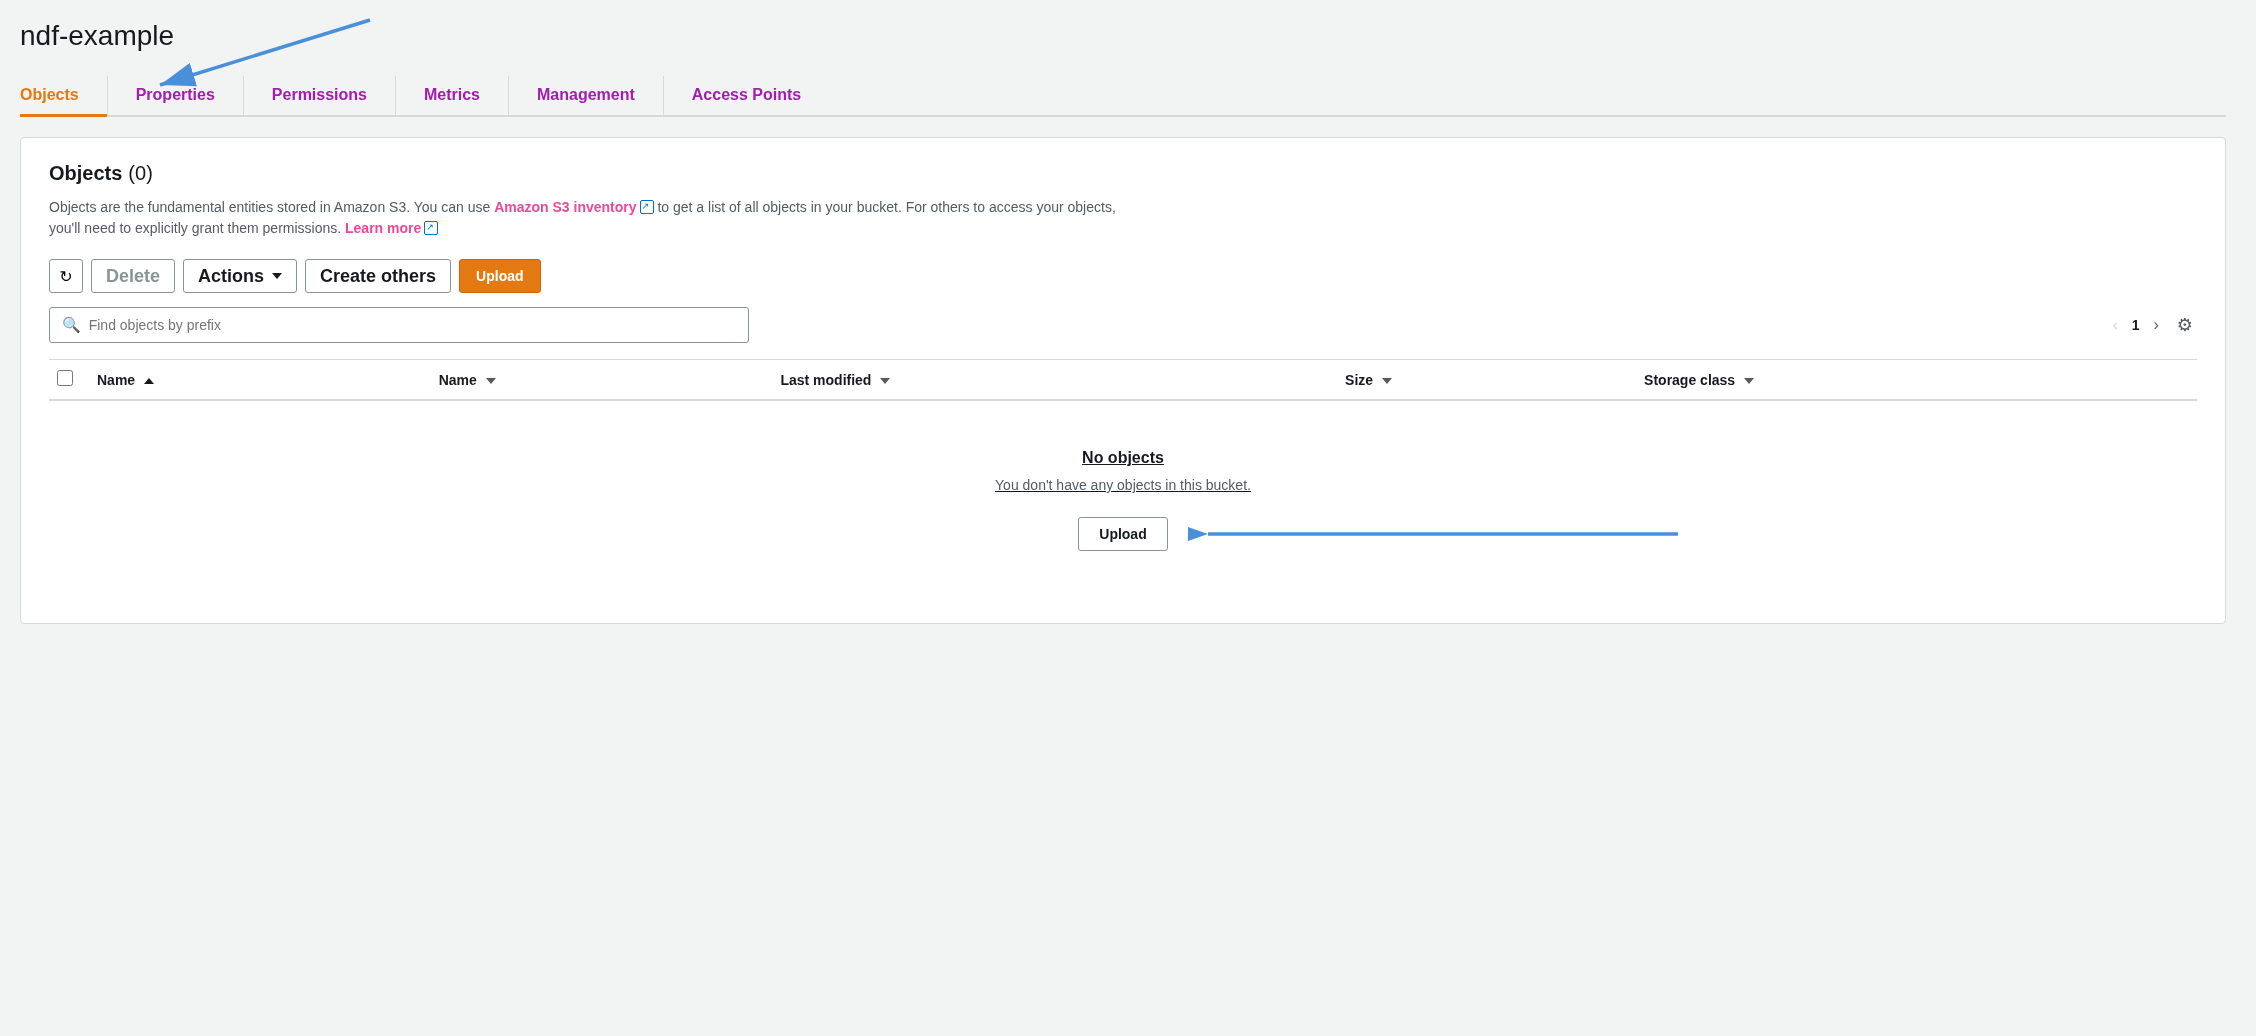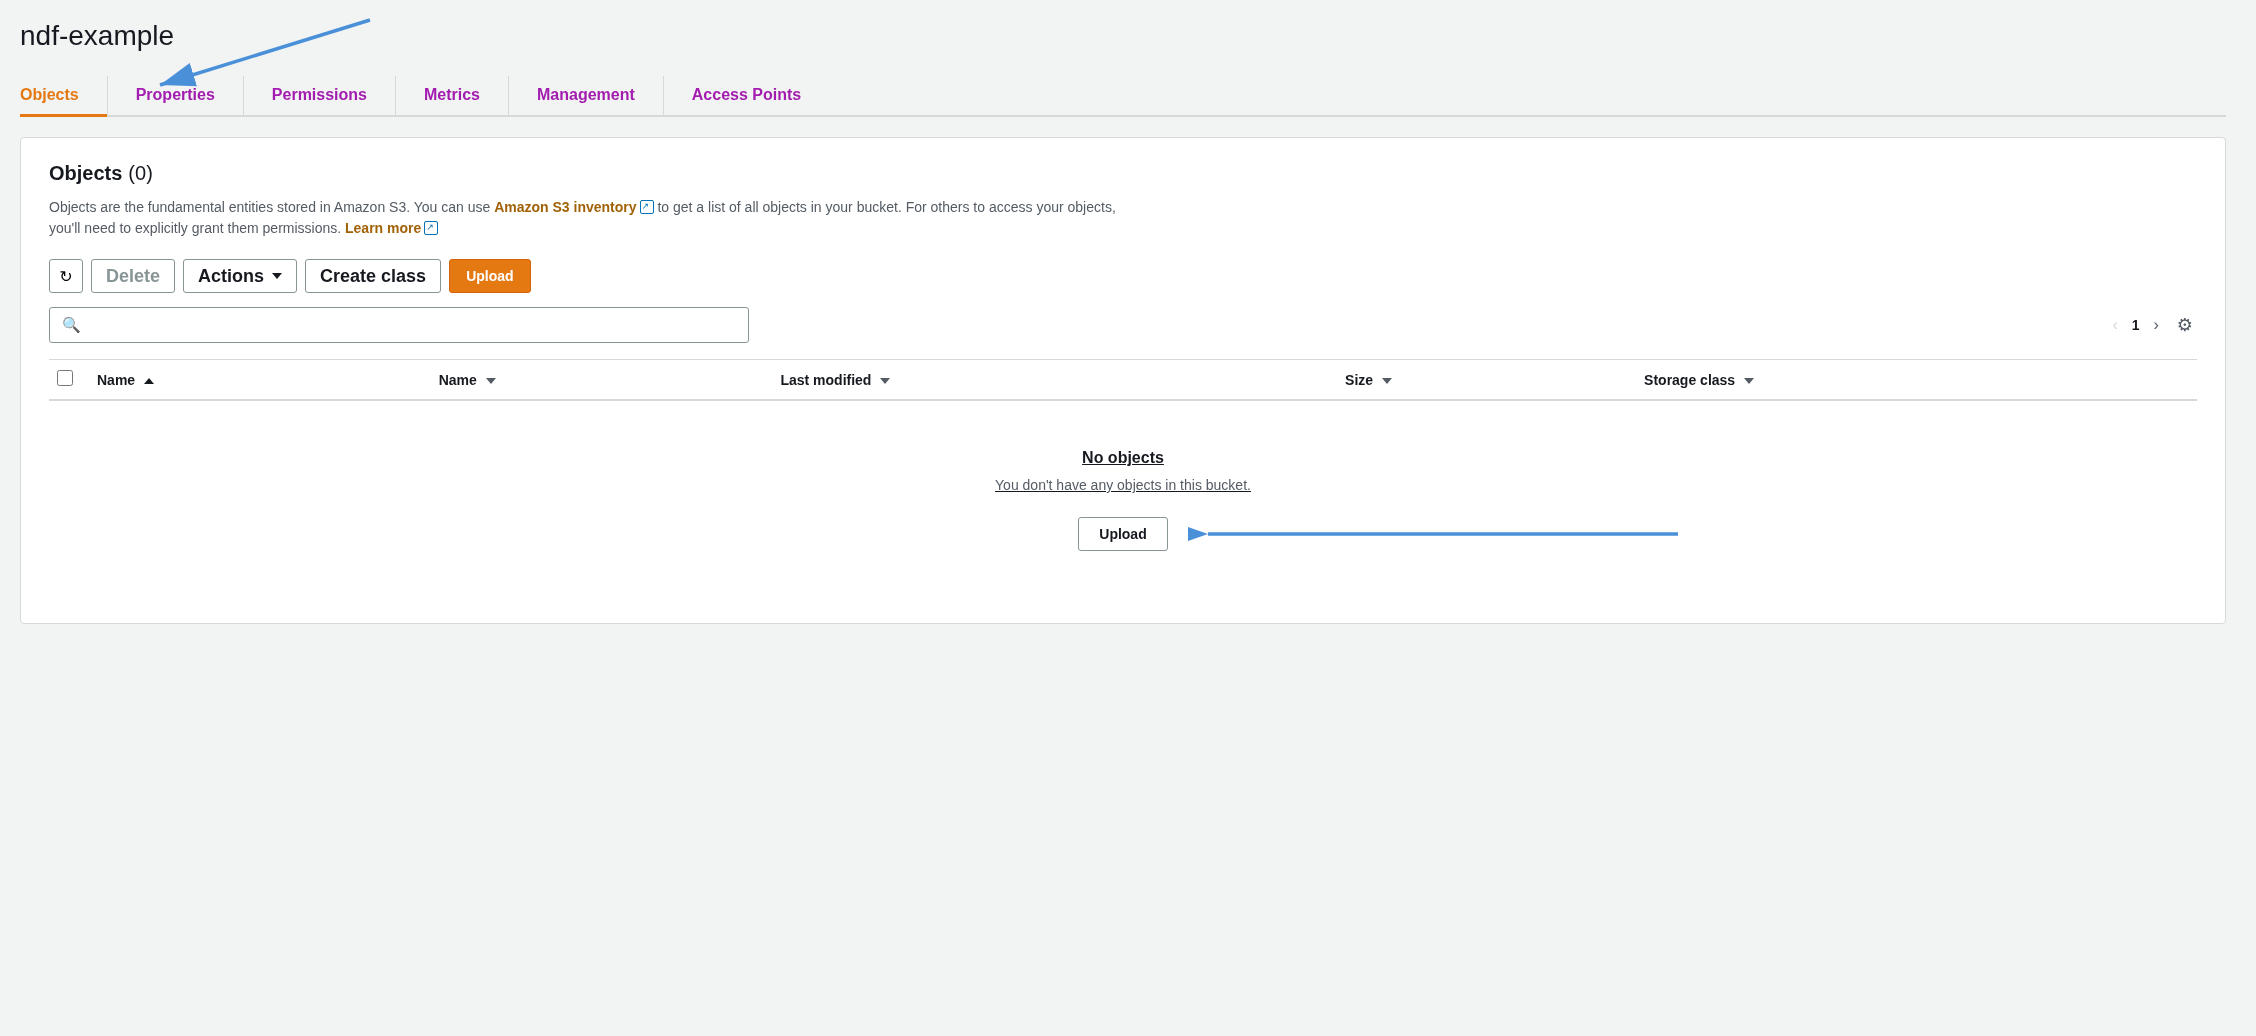--- a/index.html
+++ b/index.html
@@ -73,21 +73,21 @@
       color: #16191f;
     }
     .panel-description {
       font-size: 14px;
       color: #545b64;
       line-height: 1.5;
       margin-bottom: 20px;
       max-width: 1100px;
     }
     .panel-description a {
-      color: #a16207;
+      color: #ec4899;
       text-decoration: none;
       font-weight: 600;
     }
     .ext-link-icon {
       display: inline-block;
       width: 14px;
       height: 14px;
       border: 1.5px solid #0073bb;
       border-radius: 2px;
       position: relative;
@@ -341,27 +341,28 @@
 
     <div class="toolbar">
       <button class="btn-icon">
         <span class="refresh-icon">↻</span>
       </button>
       <button class="btn btn-delete">Delete</button>
       <button class="btn">
         <span>Actions</span>
         <span class="chevron-down"></span>
       </button>
-      <button class="btn">Create class</button>
+      <button class="btn">Create others</button>
       <button class="btn-upload">Upload</button>
     </div>
 
     <div class="search-row">
       <div class="search-bar">
         <span class="search-icon">🔍</span>
+        <input type="text" placeholder="Find objects by prefix" style="">
       </div>
       <div class="pagination-controls">
         <button class="page-btn" disabled="">‹</button>
         <span class="page-num">1</span>
         <button class="page-btn">›</button>
         <button class="gear-btn">⚙</button>
       </div>
     </div>
 
     <table class="objects-table">

